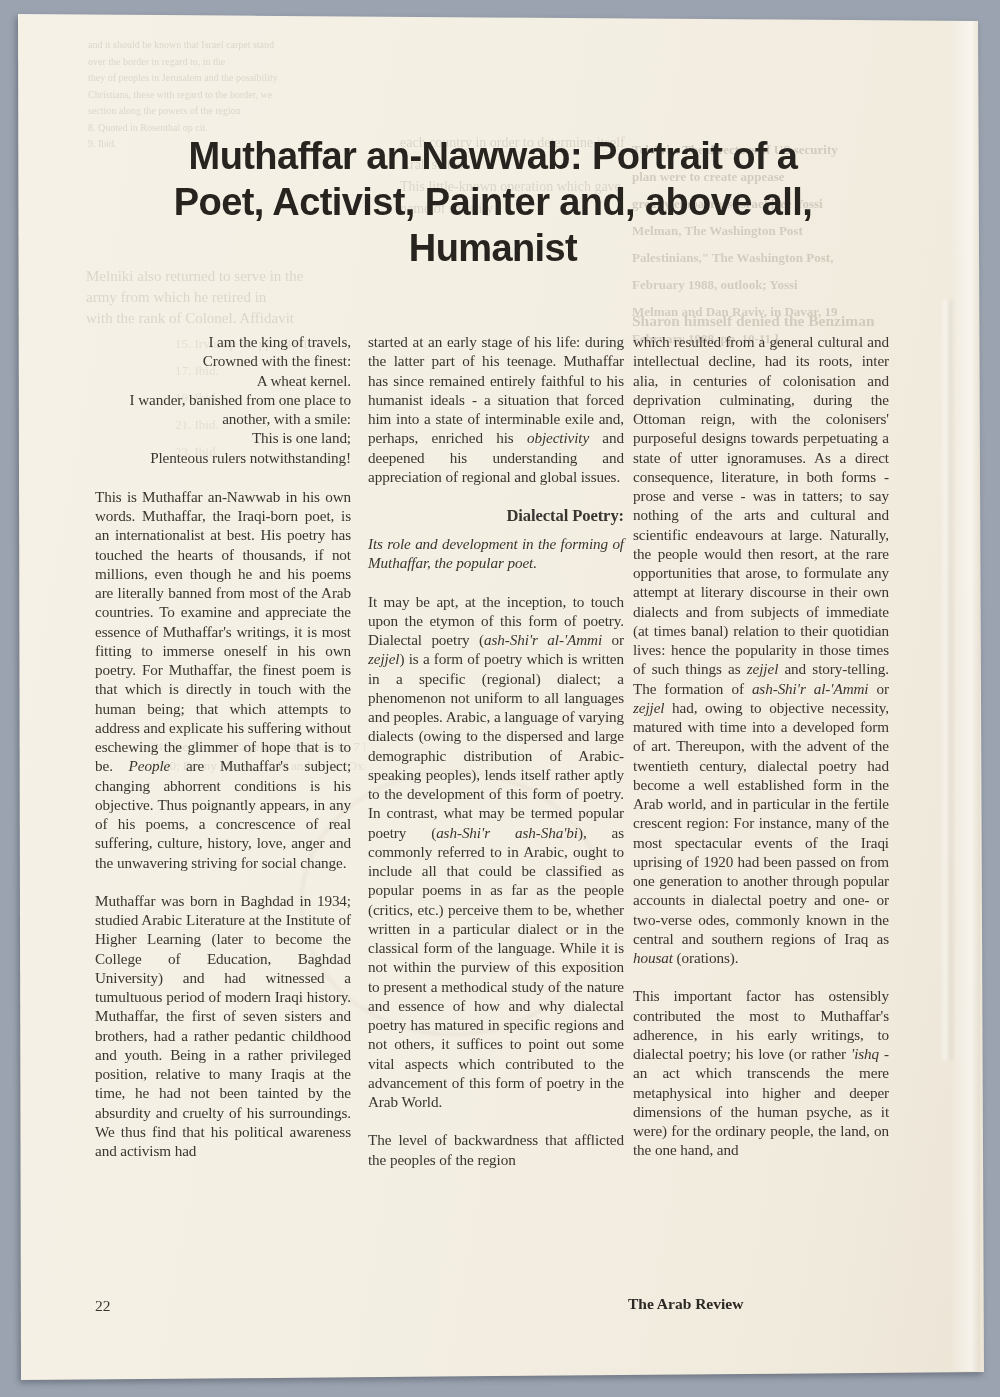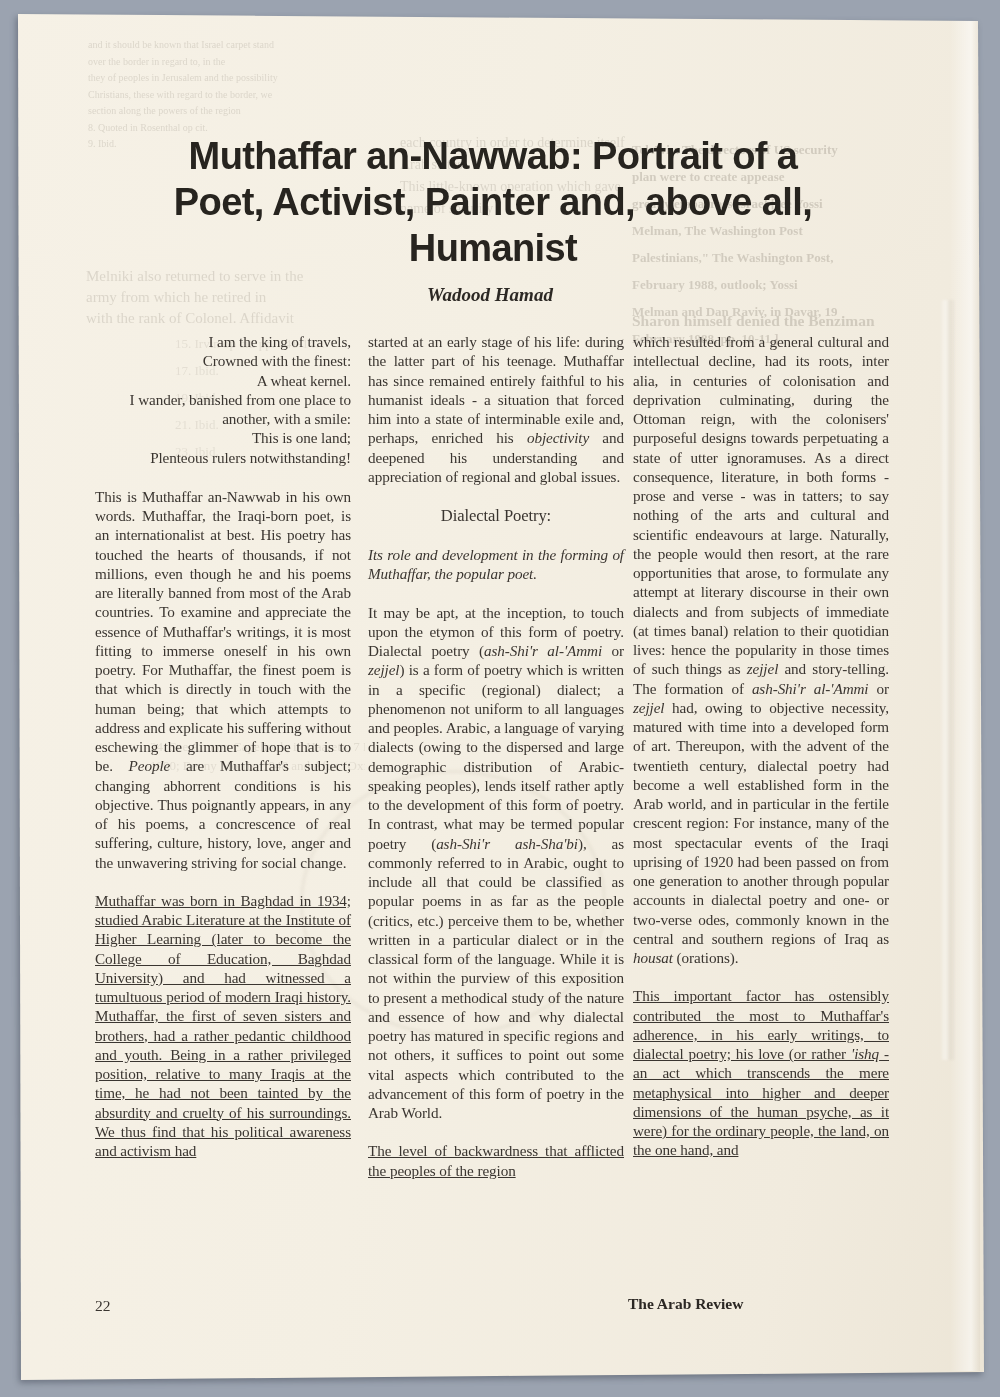--- a/index.html
+++ b/index.html
@@ -32,23 +32,23 @@
     position:absolute;left:90px;top:284px;width:800px;z-index:3;text-align:center;
     font-weight:bold;font-style:italic;font-size:19px;color:#2c2824;
   }
 
   .col{
     position:absolute;top:332px;width:256px;z-index:3;
     font-size:15.2px;line-height:19.25px;color:#3a3530;
     text-align:justify;letter-spacing:-.1px;
   }
   .col p{margin:0 0 19px 0;}
-  .col p:last-child{margin-bottom:0;text-decoration:underline;}
+  .col p:last-child{margin-bottom:0;}
   .poem{text-align:right;margin:0 0 20px 0;}
-  .head{font-weight:normal;font-size:16.6px;line-height:21px;margin:0 0 19px 0;text-align:center;}
+  .head{font-weight:bold;font-size:16.6px;line-height:21px;margin:0 0 8px 0;text-align:right;}
   .subhead{font-style:italic;margin:0 0 1px 0;}
 
   .pageno{position:absolute;left:95px;top:1297px;z-index:3;font-size:15.5px;color:#3a3530;}
   .journal{position:absolute;left:628px;top:1295px;width:256px;z-index:3;text-align:left;
     font-weight:bold;font-size:15.5px;color:#2c2824;}
 
   .ghost{position:absolute;z-index:1;color:rgba(104,95,82,.9);opacity:.20;filter:blur(.6px);text-align:justify;}
   .ghost div{white-space:nowrap;overflow:hidden;}
   .g-tl{left:88px;top:37px;width:265px;font-size:10px;line-height:16.5px;}
   .g-tl2{left:86px;top:266px;width:250px;font-size:15px;line-height:21px;}
@@ -111,21 +111,20 @@
     </div>
     <div class="ghost g-tr2">
       <div>Sharon himself denied the Benziman</div>
     </div>
 
     <h1 class="title" style="margin:3px;">
       <span>Muthaffar an-Nawwab: Portrait of a</span>
       <span>Poet, Activist, Painter and, above all,</span>
       <span>Humanist</span>
     </h1>
-    <div class="author">Wadood Hamad</div>
 
     <div class="col" style="left:95px;">
       <div class="poem">
         <div>I am the king of travels,</div>
         <div>Crowned with the finest:</div>
         <div>A wheat kernel.</div>
         <div>I wander, banished from one place to another, with a smile:</div>
         <div>This is one land;</div>
         <div>Plenteous rulers notwithstanding!</div>
       </div>

